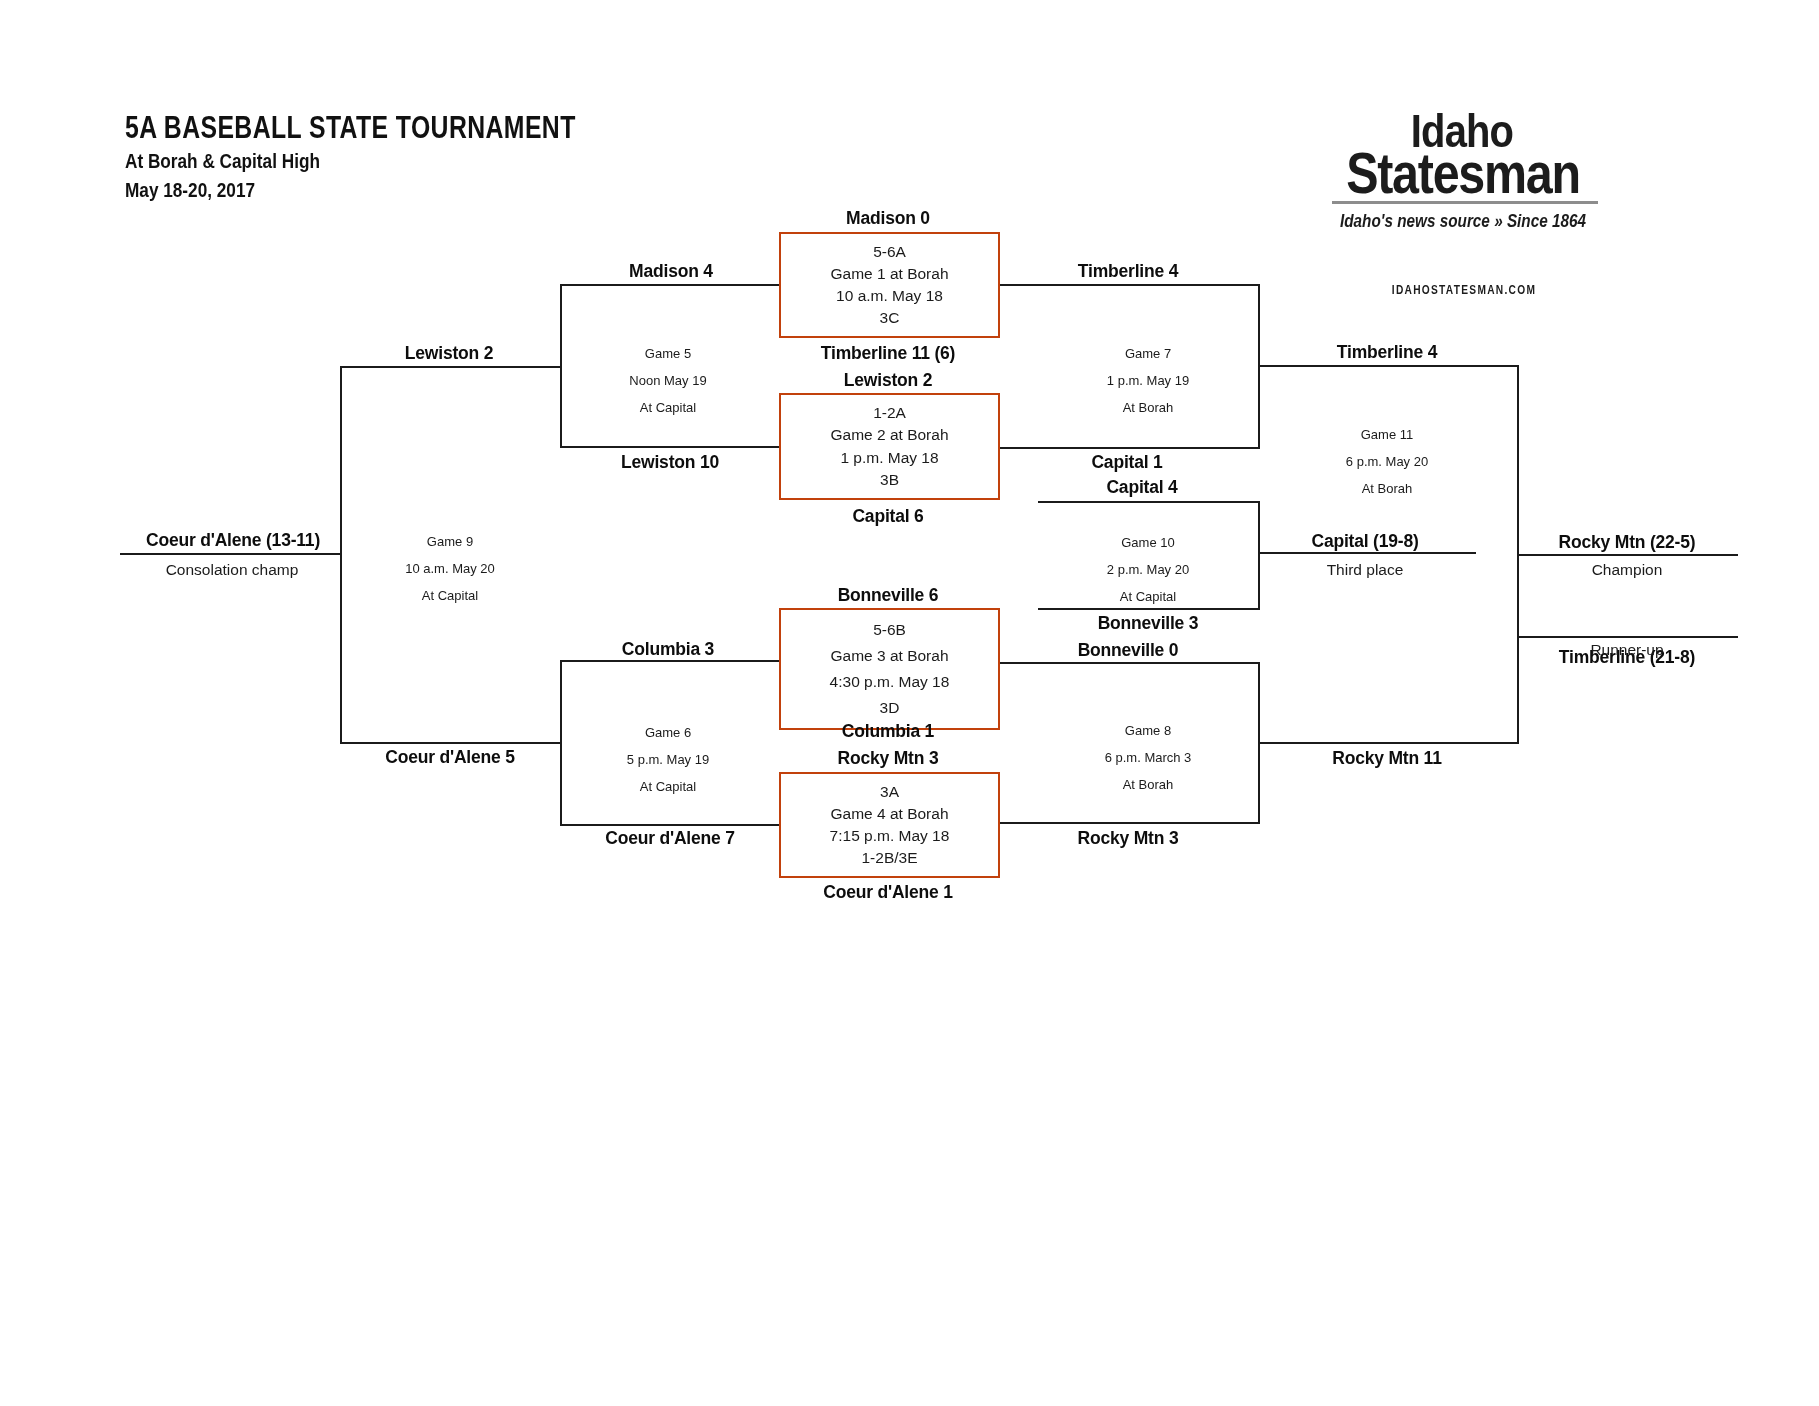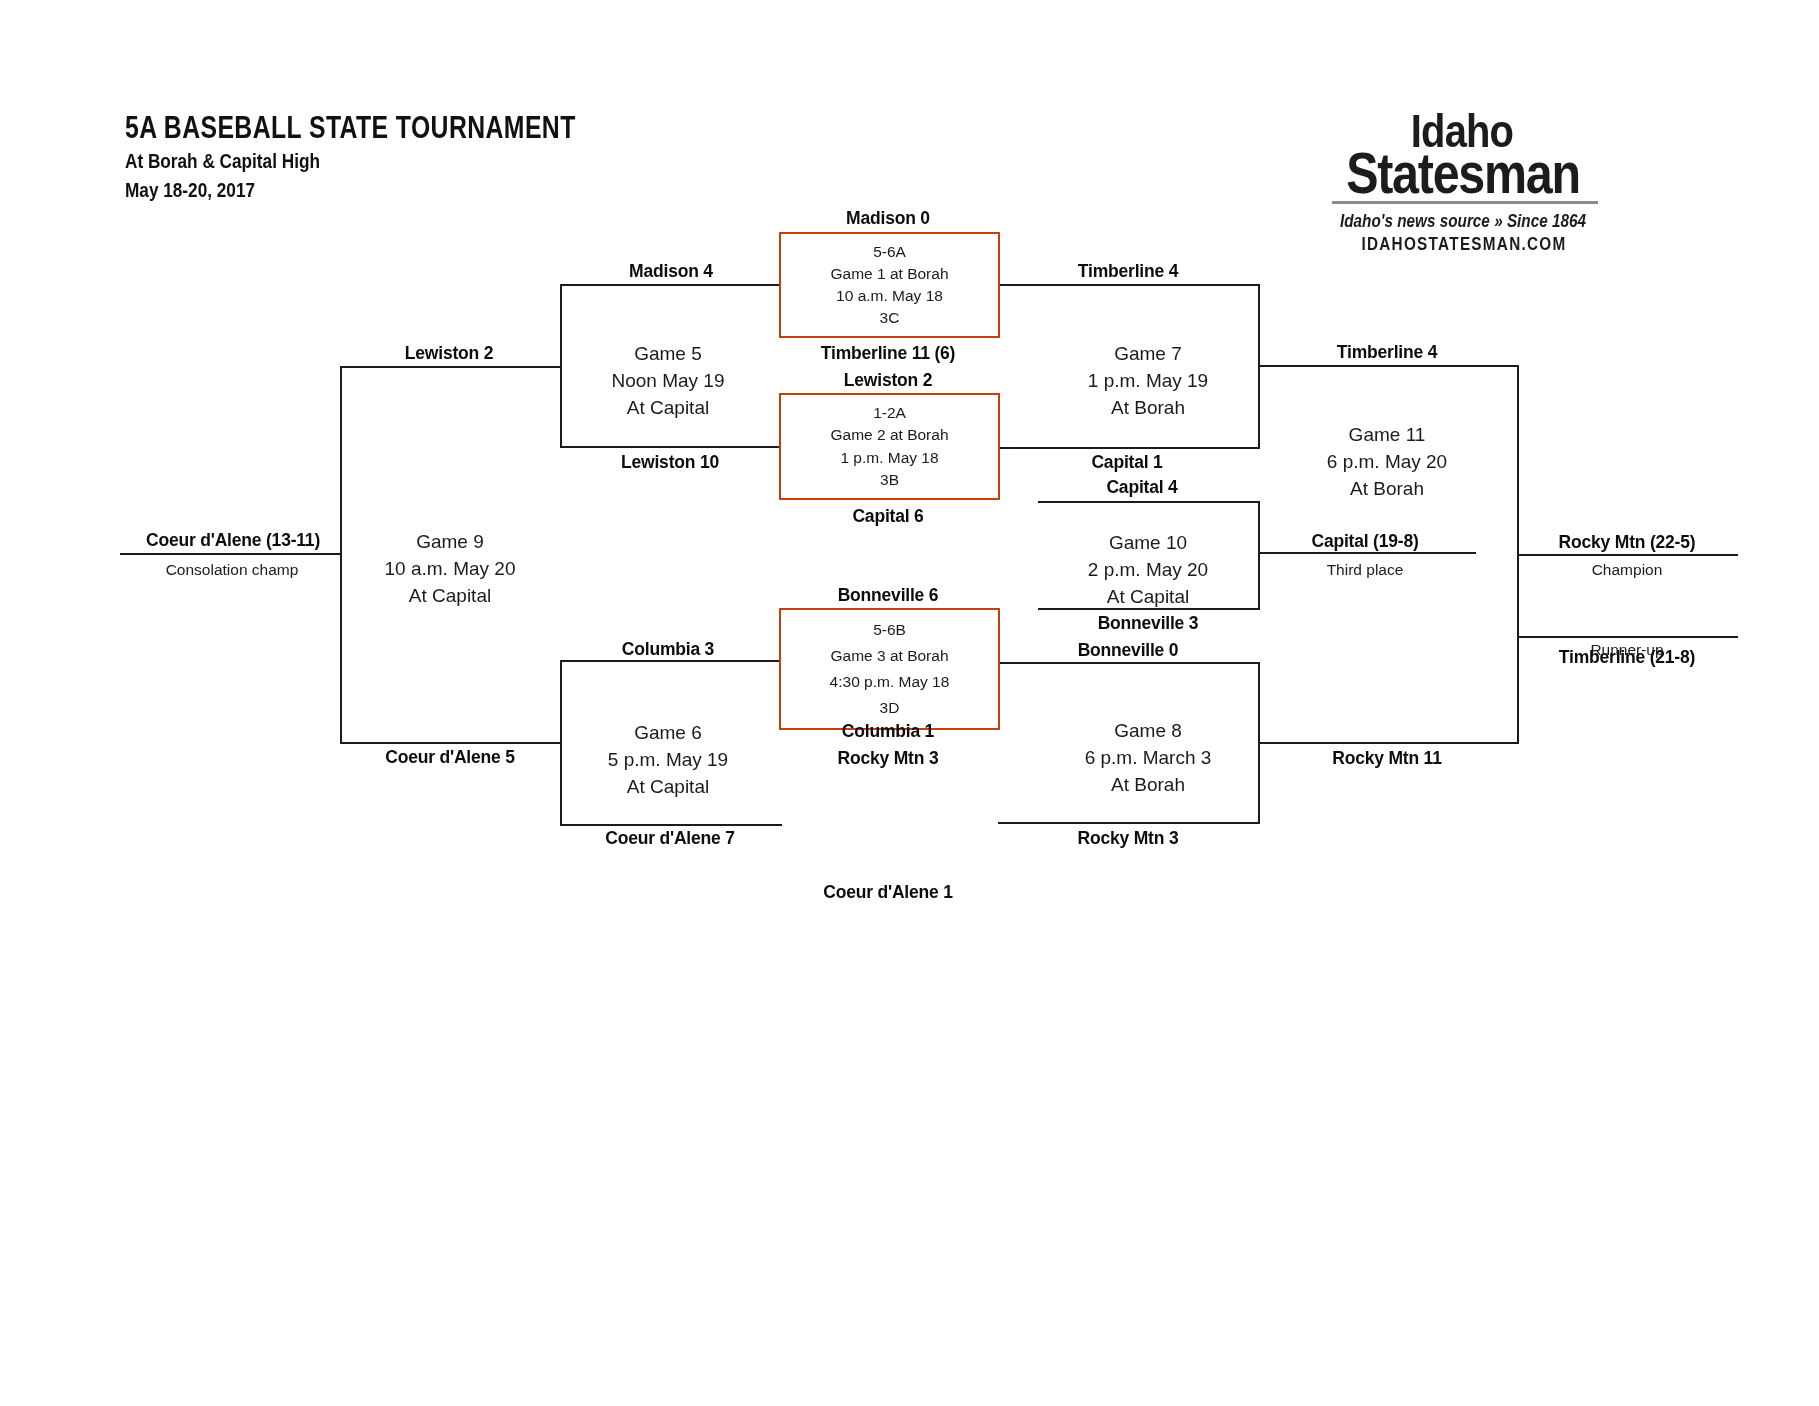--- a/index.html
+++ b/index.html
@@ -22,21 +22,21 @@
     font-size:20px;font-weight:bold;white-space:nowrap;
   }
   .subtitle .cond{display:inline-block;transform:scaleX(.86);transform-origin:left center;}
   
   .logo-line{position:absolute;transform:translate(-50%,-50%);white-space:nowrap;color:#1c1c1c;}
   .logo-line .cond{display:inline-block;transform:scaleX(.85);transform-origin:center;}
   .logo-idaho{font-size:47px;font-weight:900;letter-spacing:-1px;}
   .logo-statesman{font-size:57px;font-weight:900;letter-spacing:-1.5px;}
   .logo-rule{position:absolute;left:1332px;top:201px;width:266px;height:3px;background:#8d8d8d;}
   .logo-tagline{font-size:18px;font-weight:bold;font-style:italic;}
-  .logo-site{font-size:18px;font-weight:bold;letter-spacing:1.5px;}
+  .logo-site{font-size:12px;font-weight:bold;letter-spacing:1.5px;margin-top:46px;}
   
   .hl{position:absolute;height:2px;background:#1b1b1b;}
   .vl{position:absolute;width:2px;background:#1b1b1b;}
   .gbox{
     position:absolute;left:779px;width:221px;box-sizing:border-box;
     border:2px solid #c2410c;background:#fff;
     display:flex;flex-direction:column;justify-content:space-around;
     text-align:center;font-size:15.5px;color:#1b1b1b;padding:7px 2px;
     z-index:2;
   }
@@ -44,21 +44,21 @@
     position:absolute;transform:translate(-50%,-50%);
     font-size:17.5px;font-weight:bold;white-space:nowrap;color:#0d0d0d;
     letter-spacing:-.2px;z-index:3;
   }
   .cap{
     position:absolute;transform:translate(-50%,-50%);
     font-size:15.5px;white-space:nowrap;color:#1b1b1b;z-index:3;
   }
   .note{
     position:absolute;transform:translateX(-50%);
-    text-align:center;font-size:19px;line-height:27px;white-space:nowrap;
+    text-align:center;font-size:13px;line-height:27px;white-space:nowrap;
     color:#1b1b1b;z-index:3;
   }
 </style>
 </head>
 <body>
 
 <div class="stage">
 
   <div class="title"><span class="cond">5A BASEBALL STATE TOURNAMENT</span></div>
   <div class="subtitle" style="top:161px;"><span class="cond">At Borah &amp; Capital High</span></div>
@@ -108,20 +108,26 @@
     <div>1-2A</div>
     <div>Game 2 at Borah</div>
     <div>1 p.m. May 18</div>
     <div>3B</div>
   </div>
   <div class="gbox" style="top:608px;height:122px;">
     <div>5-6B</div>
     <div>Game 3 at Borah</div>
     <div>4:30 p.m. May 18</div>
     <div>3D</div>
+  </div>
+  <div class="gbox" style="top:772px;height:106px;">
+    <div>3A</div>
+    <div>Game 4 at Borah</div>
+    <div>7:15 p.m. May 18</div>
+    <div>1-2B/3E</div>
   </div>
 
   <div class="team" style="left:888px;top:218px;">Madison 0</div>
   <div class="team" style="left:888px;top:353px;">Timberline 11 (6)</div>
   <div class="team" style="left:888px;top:380px;">Lewiston 2</div>
   <div class="team" style="left:888px;top:516px;">Capital 6</div>
   <div class="team" style="left:888px;top:595px;">Bonneville 6</div>
   <div class="team" style="left:888px;top:731px;">Columbia 1</div>
   <div class="team" style="left:888px;top:758px;">Rocky Mtn 3</div>
   <div class="team" style="left:888px;top:892px;">Coeur d'Alene 1</div>

